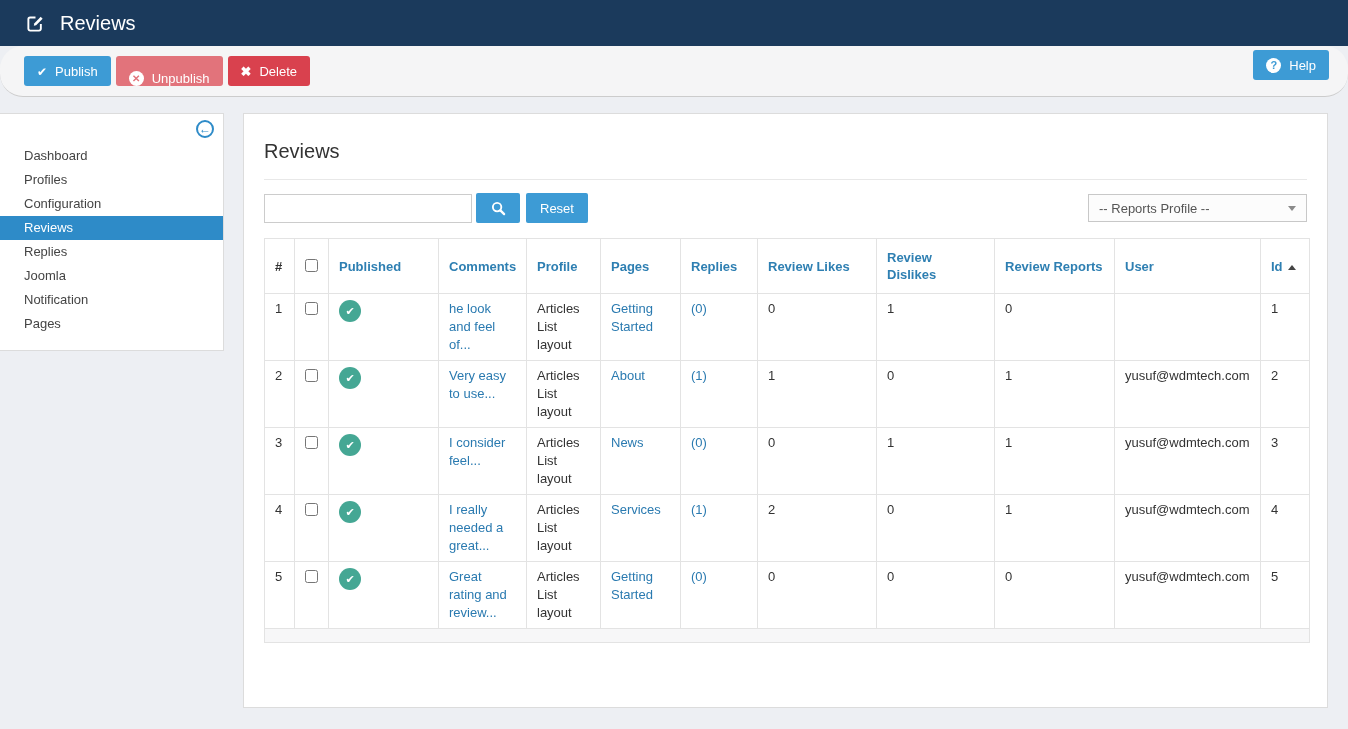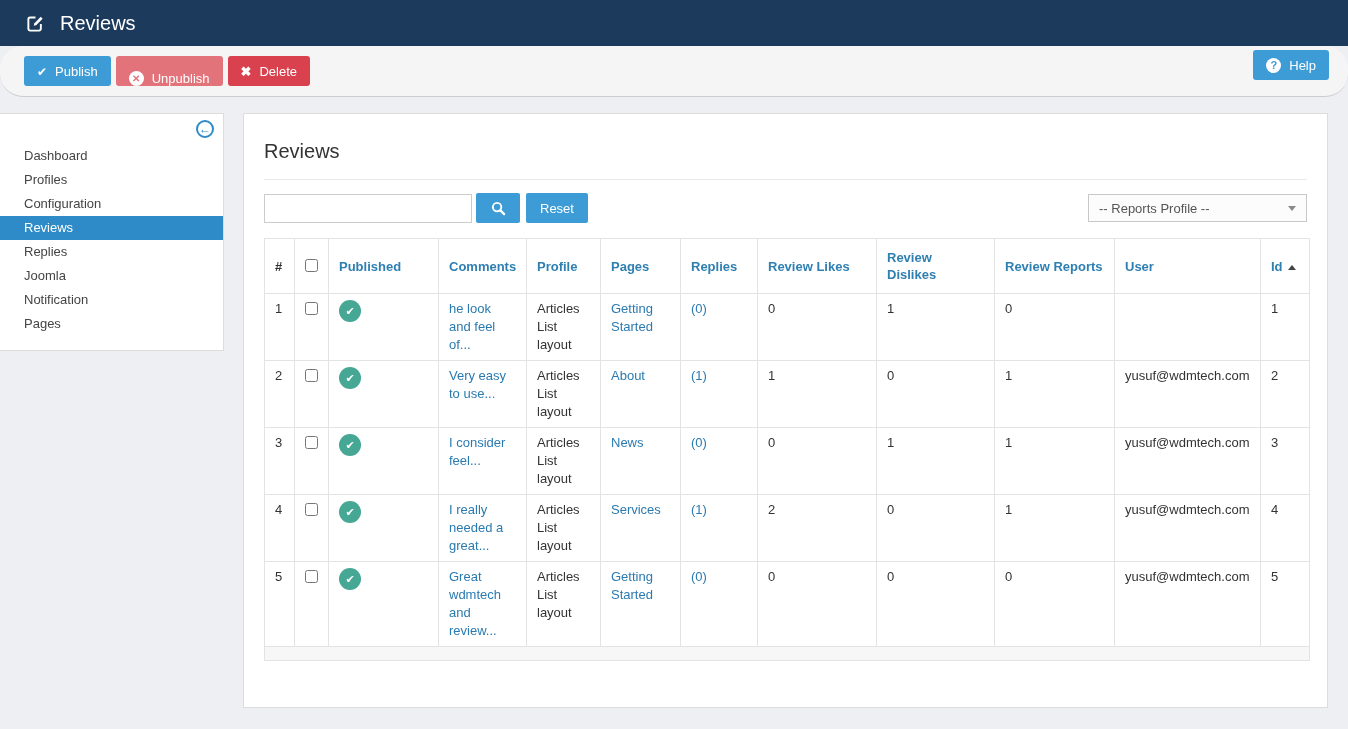--- a/index.html
+++ b/index.html
@@ -276,21 +276,21 @@
           <td>2</td>
           <td>0</td>
           <td>1</td>
           <td>yusuf@wdmtech.com</td>
           <td>4</td>
         </tr>
         <tr class="tall">
           <td>5</td>
           <td><input type="checkbox" style=""></td>
           <td><span class="pub-badge"></span></td>
-          <td><span class="cell-link">Great wdmtech and review...</span></td>
+          <td><span class="cell-link">Great rating and review...</span></td>
           <td>Articles List layout</td>
           <td><span class="cell-link">Getting Started</span></td>
           <td><span class="cell-link">(0)</span></td>
           <td>0</td>
           <td>0</td>
           <td>0</td>
           <td>yusuf@wdmtech.com</td>
           <td>5</td>
         </tr>
       </tbody>

